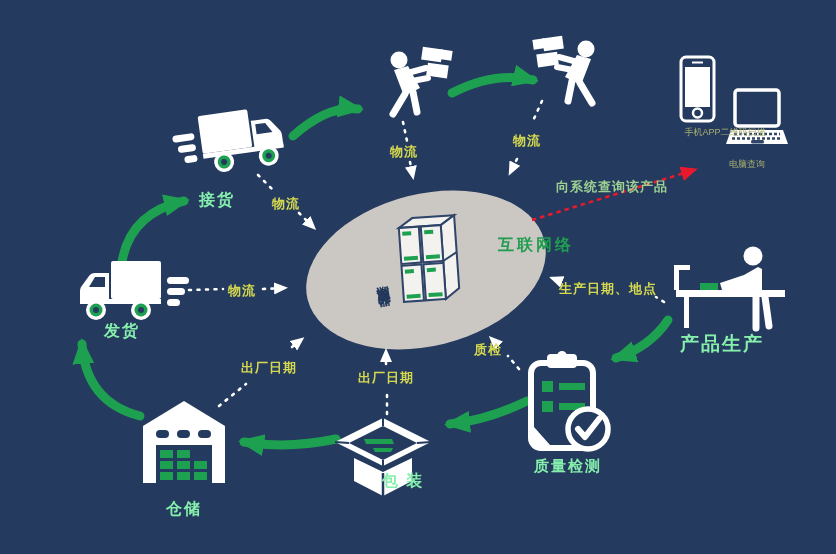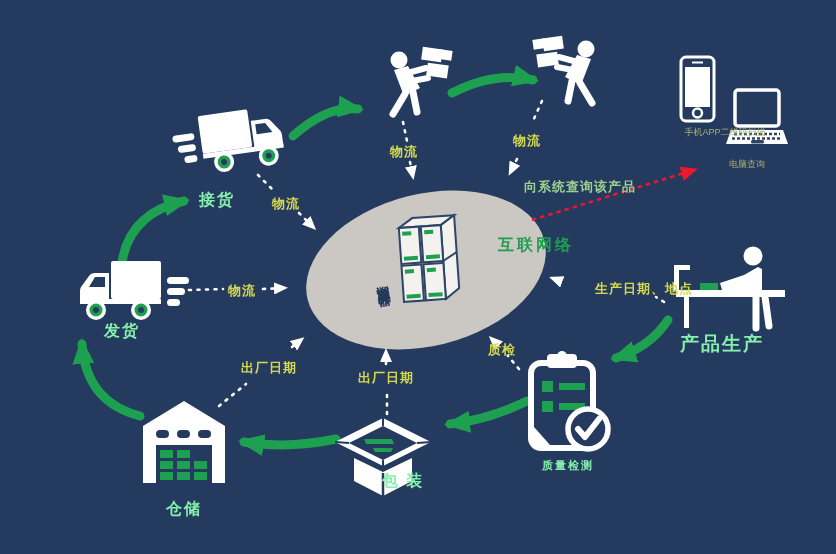--- a/index.html
+++ b/index.html
@@ -244,32 +244,32 @@
       <rect x="11" y="79" width="14" height="4" class="fg"></rect>
       <rect x="33" y="79" width="14" height="4" class="fg"></rect>
       <path d="M50,48 L64,40" class="sn" fill="none"></path>
     </g>
   </svg>
 
   <div class="lbl node-lbl" style="left:217px;top:200px;">接货</div>
   <div class="lbl node-lbl" style="left:122px;top:331px;">发货</div>
   <div class="lbl node-lbl" style="left:184px;top:492px;margin-top:17px;">仓储</div>
   <div class="lbl node-lbl" style="left:387px;top:481px;margin-left:16px;">包 装</div>
-  <div class="lbl node-lbl" style="left:568px;top:465px;font-size:11px;text-align:center;">质量检测</div>
+  <div class="lbl node-lbl" style="left:568px;top:465px;font-size:15px;text-align:center;">质量检测</div>
   <div class="lbl node-lbl" style="left:722px;top:343px;font-size:19px;">产品生产</div>
 
   <div class="lbl caption-lbl" style="left:681px;top:132px;margin-left:44px;">手机APP二维码扫描</div>
   <div class="lbl caption-lbl" style="left:747px;top:164px;">电脑查询</div>
 
   <div class="lbl net-lbl" style="left:536px;top:245px;">互联网络</div>
   <div class="lbl server-lbl" style="left:381px;top:281px;">溯源服务器</div>
 
-  <div class="lbl query-lbl" style="left:580px;top:186px;">向系统查询该产品</div>
-  <div class="lbl flow-lbl" style="left:608px;top:288px;margin-left:36px;">生产日期、地点</div>
-  <div class="lbl flow-lbl" style="left:502px;top:349px;">质检</div>
+  <div class="lbl query-lbl" style="left:612px;top:186px;">向系统查询该产品</div>
+  <div class="lbl flow-lbl" style="left:608px;top:288px;">生产日期、地点</div>
+  <div class="lbl flow-lbl" style="left:488px;top:349px;">质检</div>
   <div class="lbl flow-lbl" style="left:386px;top:377px;">出厂日期</div>
   <div class="lbl flow-lbl" style="left:269px;top:367px;">出厂日期</div>
 
   <div class="lbl flow-lbl" style="left:286px;top:203px;">物流</div>
   <div class="lbl flow-lbl" style="left:404px;top:151px;">物流</div>
   <div class="lbl flow-lbl" style="left:527px;top:140px;">物流</div>
   <div class="lbl flow-lbl" style="left:242px;top:290px;">物流</div>
 
 </div>
 

